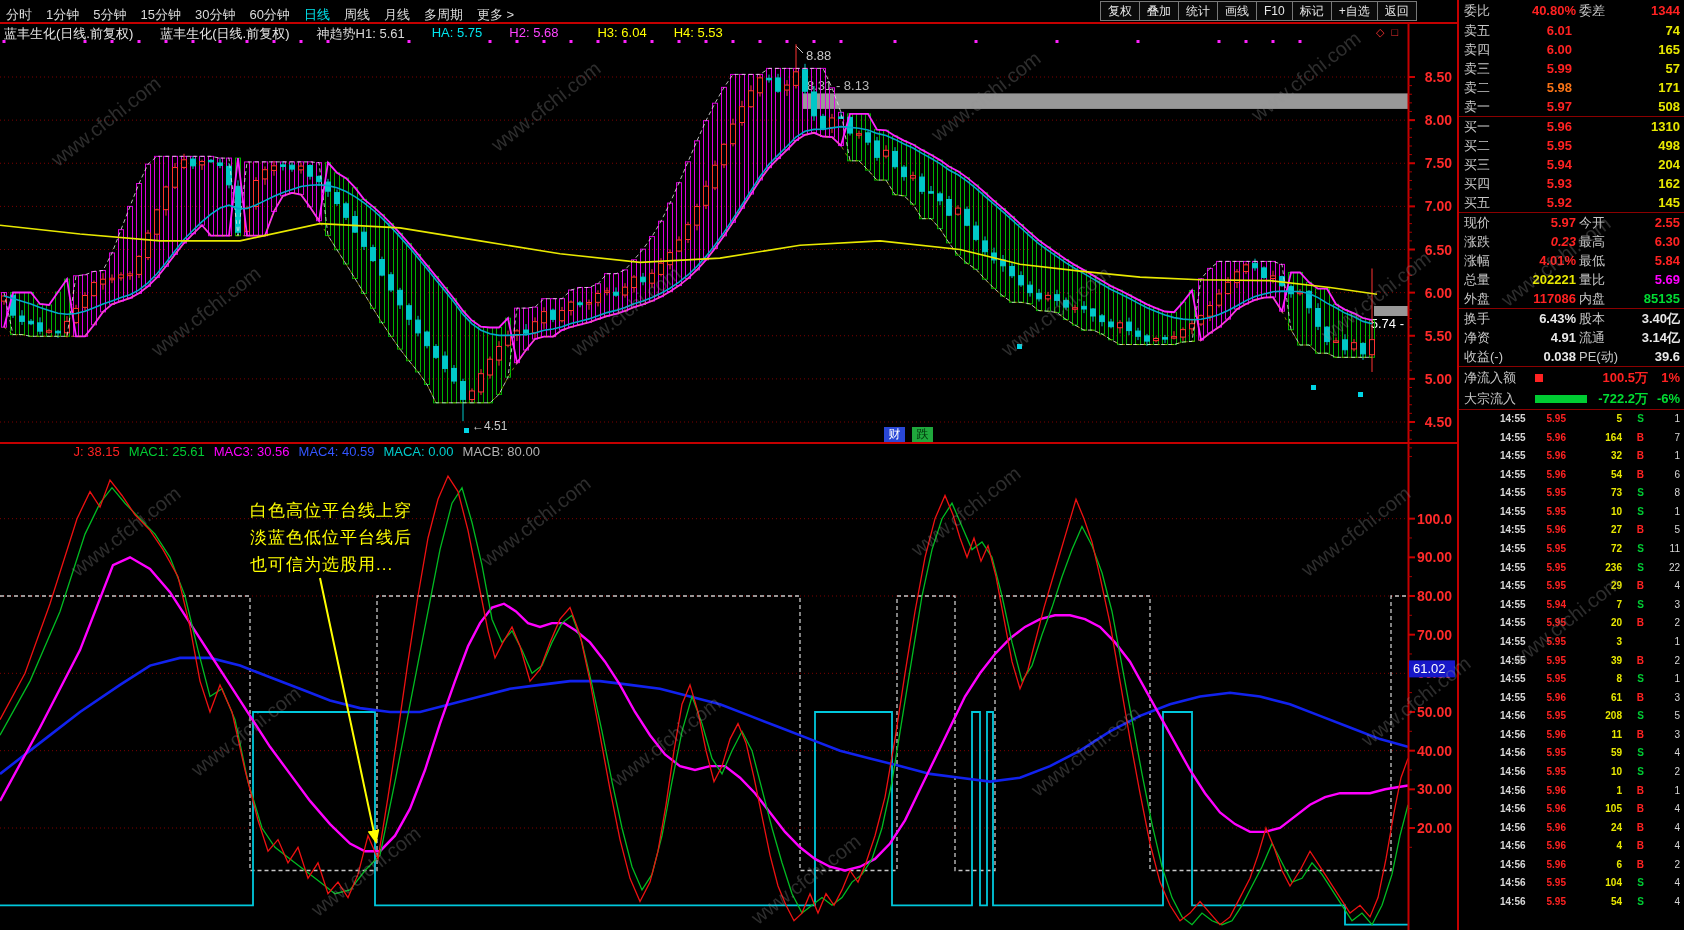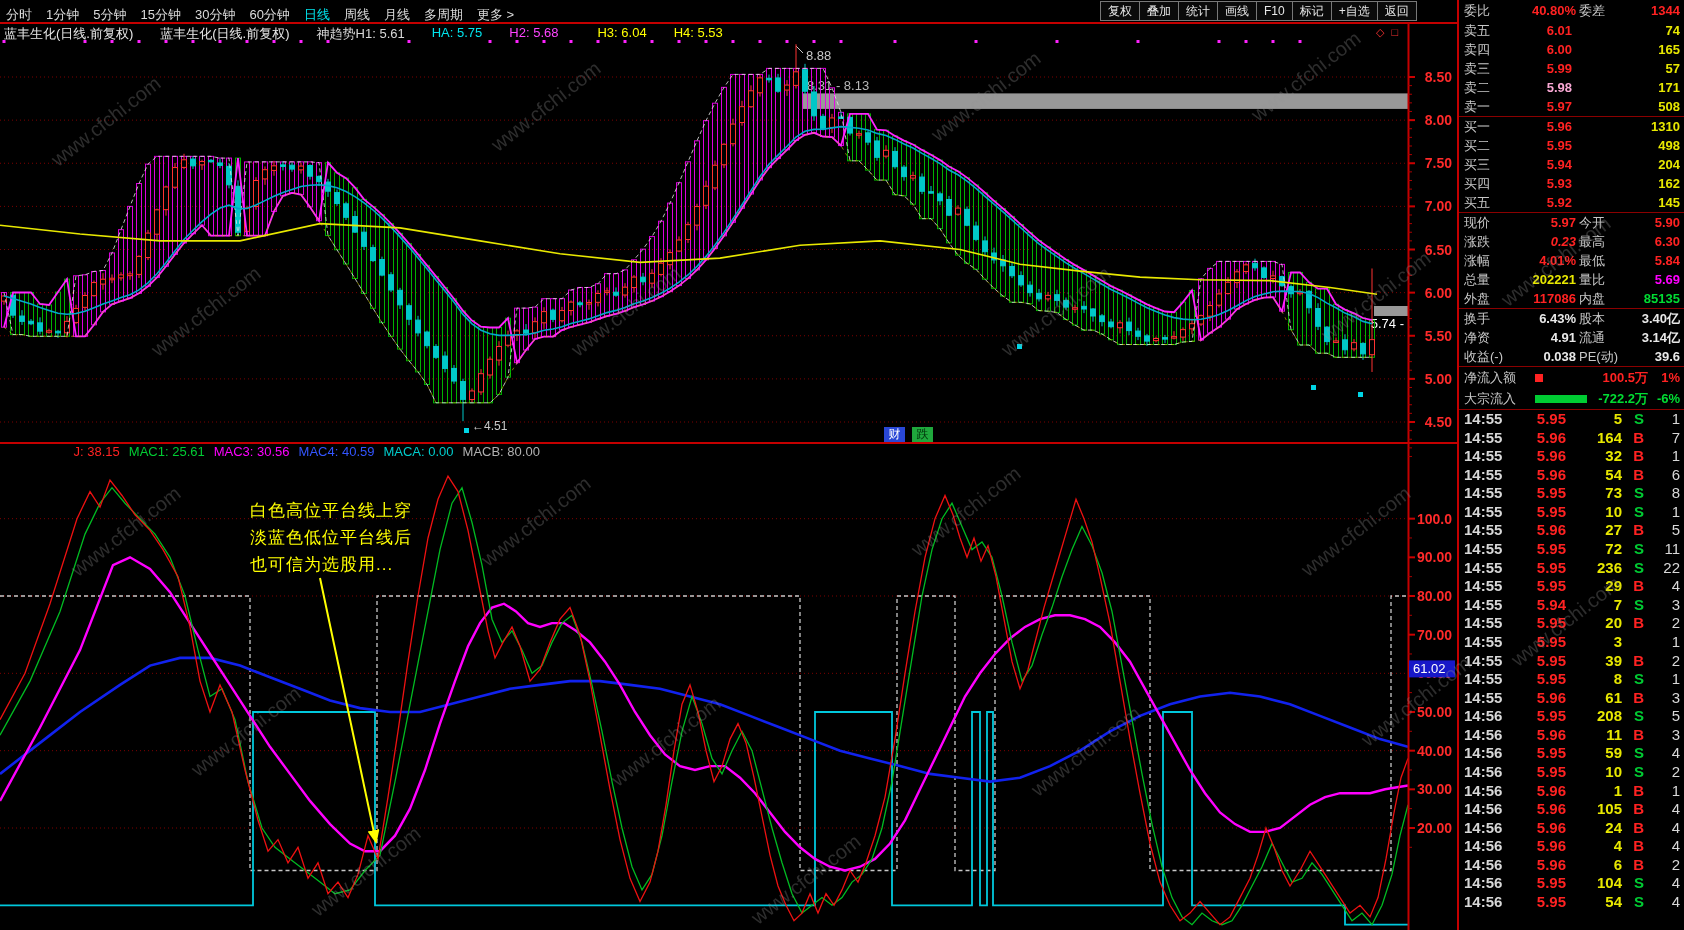--- a/index.html
+++ b/index.html
@@ -23,21 +23,21 @@
   .quote{position:absolute;left:1457px;top:0;width:227px;height:930px;border-left:2px solid #c40000;box-sizing:border-box;background:#000;}
   .qrow{position:relative;height:19px;line-height:19px;font-size:13px;white-space:nowrap;}
   .qlbl{color:#c8c8c8;position:absolute;left:5px;}
   .qv1{position:absolute;right:108px;font-weight:bold;}
   .qlbl2{color:#c8c8c8;position:absolute;left:120px;}
   .qv2{position:absolute;right:4px;font-weight:bold;}
   .lv-price{position:absolute;right:112px;font-weight:bold;}
   .lv-vol{position:absolute;right:4px;color:#e8e800;font-weight:bold;}
   .sec{border-top:1px solid #8b0000;}
   .flowrow{position:relative;height:21px;line-height:21px;font-size:13px;}
-  .trow{position:relative;font-size:15px;font-weight:bold;}
+  .trow{position:relative;font-size:10px;font-weight:bold;margin-left:36px;}
   .t-time{position:absolute;left:5px;color:#d8d8d8;}
   .t-price{position:absolute;right:118px;color:#ff2222;}
   .t-vol{position:absolute;right:62px;color:#e8e800;}
   .t-side{position:absolute;right:40px;}
   .t-cnt{position:absolute;right:4px;color:#d8d8d8;font-weight:normal;}
   
   .note{position:absolute;left:250px;top:497px;color:#ffff00;font-size:17px;line-height:27px;letter-spacing:1px;z-index:6;}
   .badge{position:absolute;top:427px;width:21px;height:15px;font-size:12px;line-height:15px;text-align:center;z-index:6;}
   .corner-icons{position:absolute;left:1376px;top:26px;color:#ff3333;font-size:11px;z-index:6;letter-spacing:2px;}
   .wm{position:absolute;color:rgba(150,150,150,0.30);font-size:20px;transform:rotate(-38deg);white-space:nowrap;pointer-events:none;z-index:4;}
@@ -762,21 +762,21 @@
           <span class="lv-price" style="color: rgb(255, 34, 34);">6.00</span>
           <span class="lv-vol">165</span>
         </div>
         <div class="qrow">
           <span class="qlbl">卖三</span>
           <span class="lv-price" style="color: rgb(255, 34, 34);">5.99</span>
           <span class="lv-vol">57</span>
         </div>
         <div class="qrow">
           <span class="qlbl">卖二</span>
-          <span class="lv-price" style="color: #f9a8d4; margin-left: 48px;">5.98</span>
+          <span class="lv-price" style="color: #f97316; margin-left: 48px;">5.98</span>
           <span class="lv-vol">171</span>
         </div>
         <div class="qrow">
           <span class="qlbl">卖一</span>
           <span class="lv-price" style="color: rgb(255, 34, 34);">5.97</span>
           <span class="lv-vol">508</span>
         </div>
       </div>
     <div id="q-buys" class="sec">
         <div class="qrow">
@@ -803,21 +803,21 @@
           <span class="qlbl">买五</span>
           <span class="lv-price" style="color: rgb(255, 34, 34);">5.92</span>
           <span class="lv-vol">145</span>
         </div>
       </div>
     <div id="q-info" class="sec">
         <div class="qrow">
           <span class="qlbl">现价</span>
           <span class="qv1" style="color: rgb(255, 34, 34);">5.97</span>
           <span class="qlbl2">今开</span>
-          <span class="qv2" style="color: rgb(255, 34, 34);">5.90</span>
+          <span class="qv2" style="color: rgb(255, 34, 34);">2.55</span>
         </div>
         <div class="qrow">
           <span class="qlbl">涨跌</span>
           <span class="qv1" style="color: rgb(255, 34, 34); font-style: italic;">0.23</span>
           <span class="qlbl2">最高</span>
           <span class="qv2" style="color: rgb(255, 34, 34);">6.30</span>
         </div>
         <div class="qrow">
           <span class="qlbl">涨幅</span>
           <span class="qv1" style="color: rgb(255, 34, 34);">4.01%</span>

